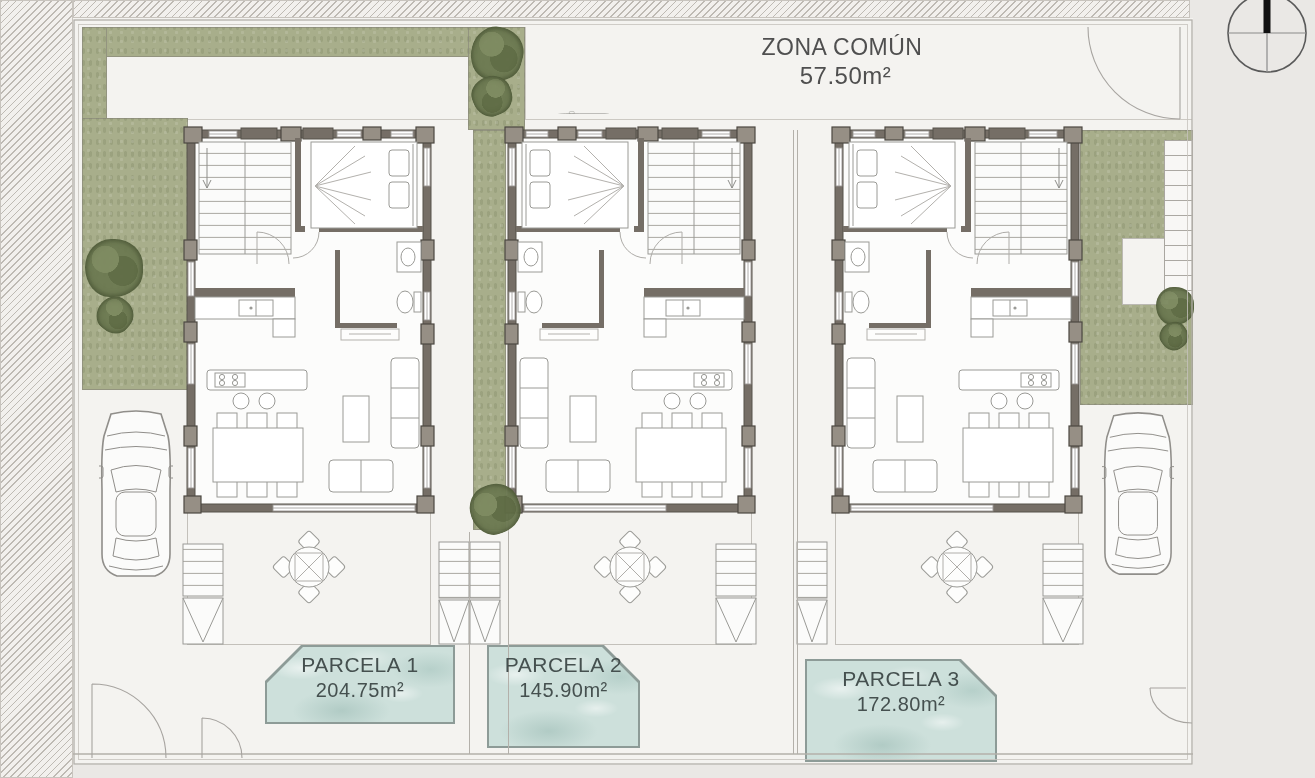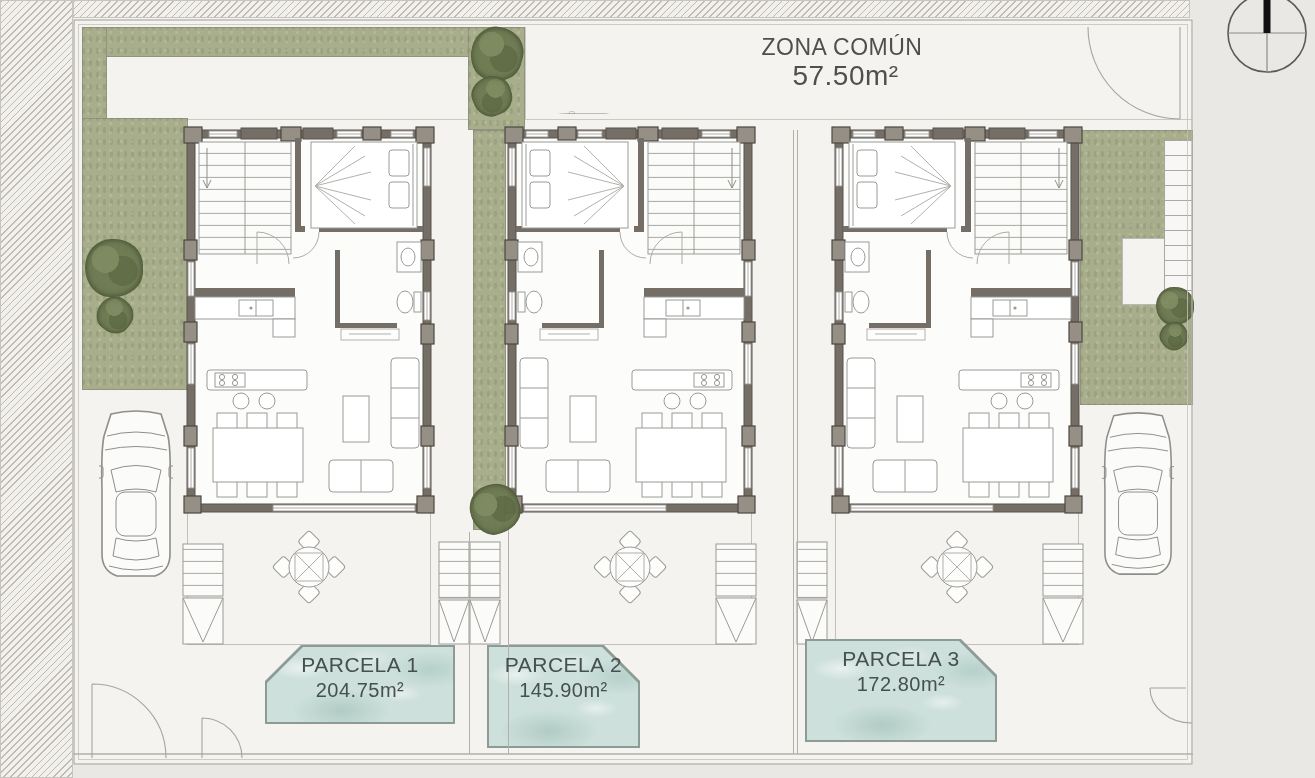--- a/index.html
+++ b/index.html
@@ -39,21 +39,21 @@
     #cde0db;}
   .pool-label{position:absolute;inset:0;display:flex;flex-direction:column;
     align-items:center;justify-content:flex-start;padding-top:7px;z-index:3;
     color:#45504f;letter-spacing:.5px;}
   .pool-label .nm{font-size:21px;line-height:26px;}
   .pool-label .ar{font-size:20px;line-height:25px;}
   
   .zc-label{position:absolute;display:flex;flex-direction:column;align-items:center;
     color:#4f4f4f;letter-spacing:.5px;}
   .zc-label .nm{font-size:23px;line-height:29px;}
-  .zc-label .ar{font-size:28px;line-height:27px;margin-left:7px;}
+  .zc-label .ar{font-size:24px;line-height:27px;margin-left:7px;}
   .unit-svg{overflow:visible;display:block;}
   .mirror .unit-svg{transform:scaleX(-1);}
   .ext-stair{position:absolute;background:#f8f7f5;border:1px solid #a9a6a0;box-sizing:border-box;
     background-image:repeating-linear-gradient(180deg,transparent 0 14px,#aba8a2 14px 15px);}
   svg{display:block;}
 </style>
 </head>
 <body>
 
 <div id="canvas">
@@ -282,21 +282,21 @@
     </div>
   </div>
   <div class="pool" style="left:487px;top:645px;width:153px;height:103px;">
     <div class="rim clip-tr"></div>
     <div class="water clip-tr"></div>
     <div class="pool-label">
       <span class="nm">PARCELA 2</span>
       <span class="ar">145.90m²</span>
     </div>
   </div>
-  <div class="pool" style="left:805px;top:639px;width:192px;height:103px;">
+  <div class="pool" style="left:805px;top:659px;width:192px;height:103px;">
     <div class="rim clip-tr"></div>
     <div class="water clip-tr"></div>
     <div class="pool-label">
       <span class="nm">PARCELA 3</span>
       <span class="ar">172.80m²</span>
     </div>
   </div>
 
   <svg class="abs" style="left:99px;top:406px;" width="74" height="176" viewBox="0 0 74 176">
       <use href="#car-top"></use>

